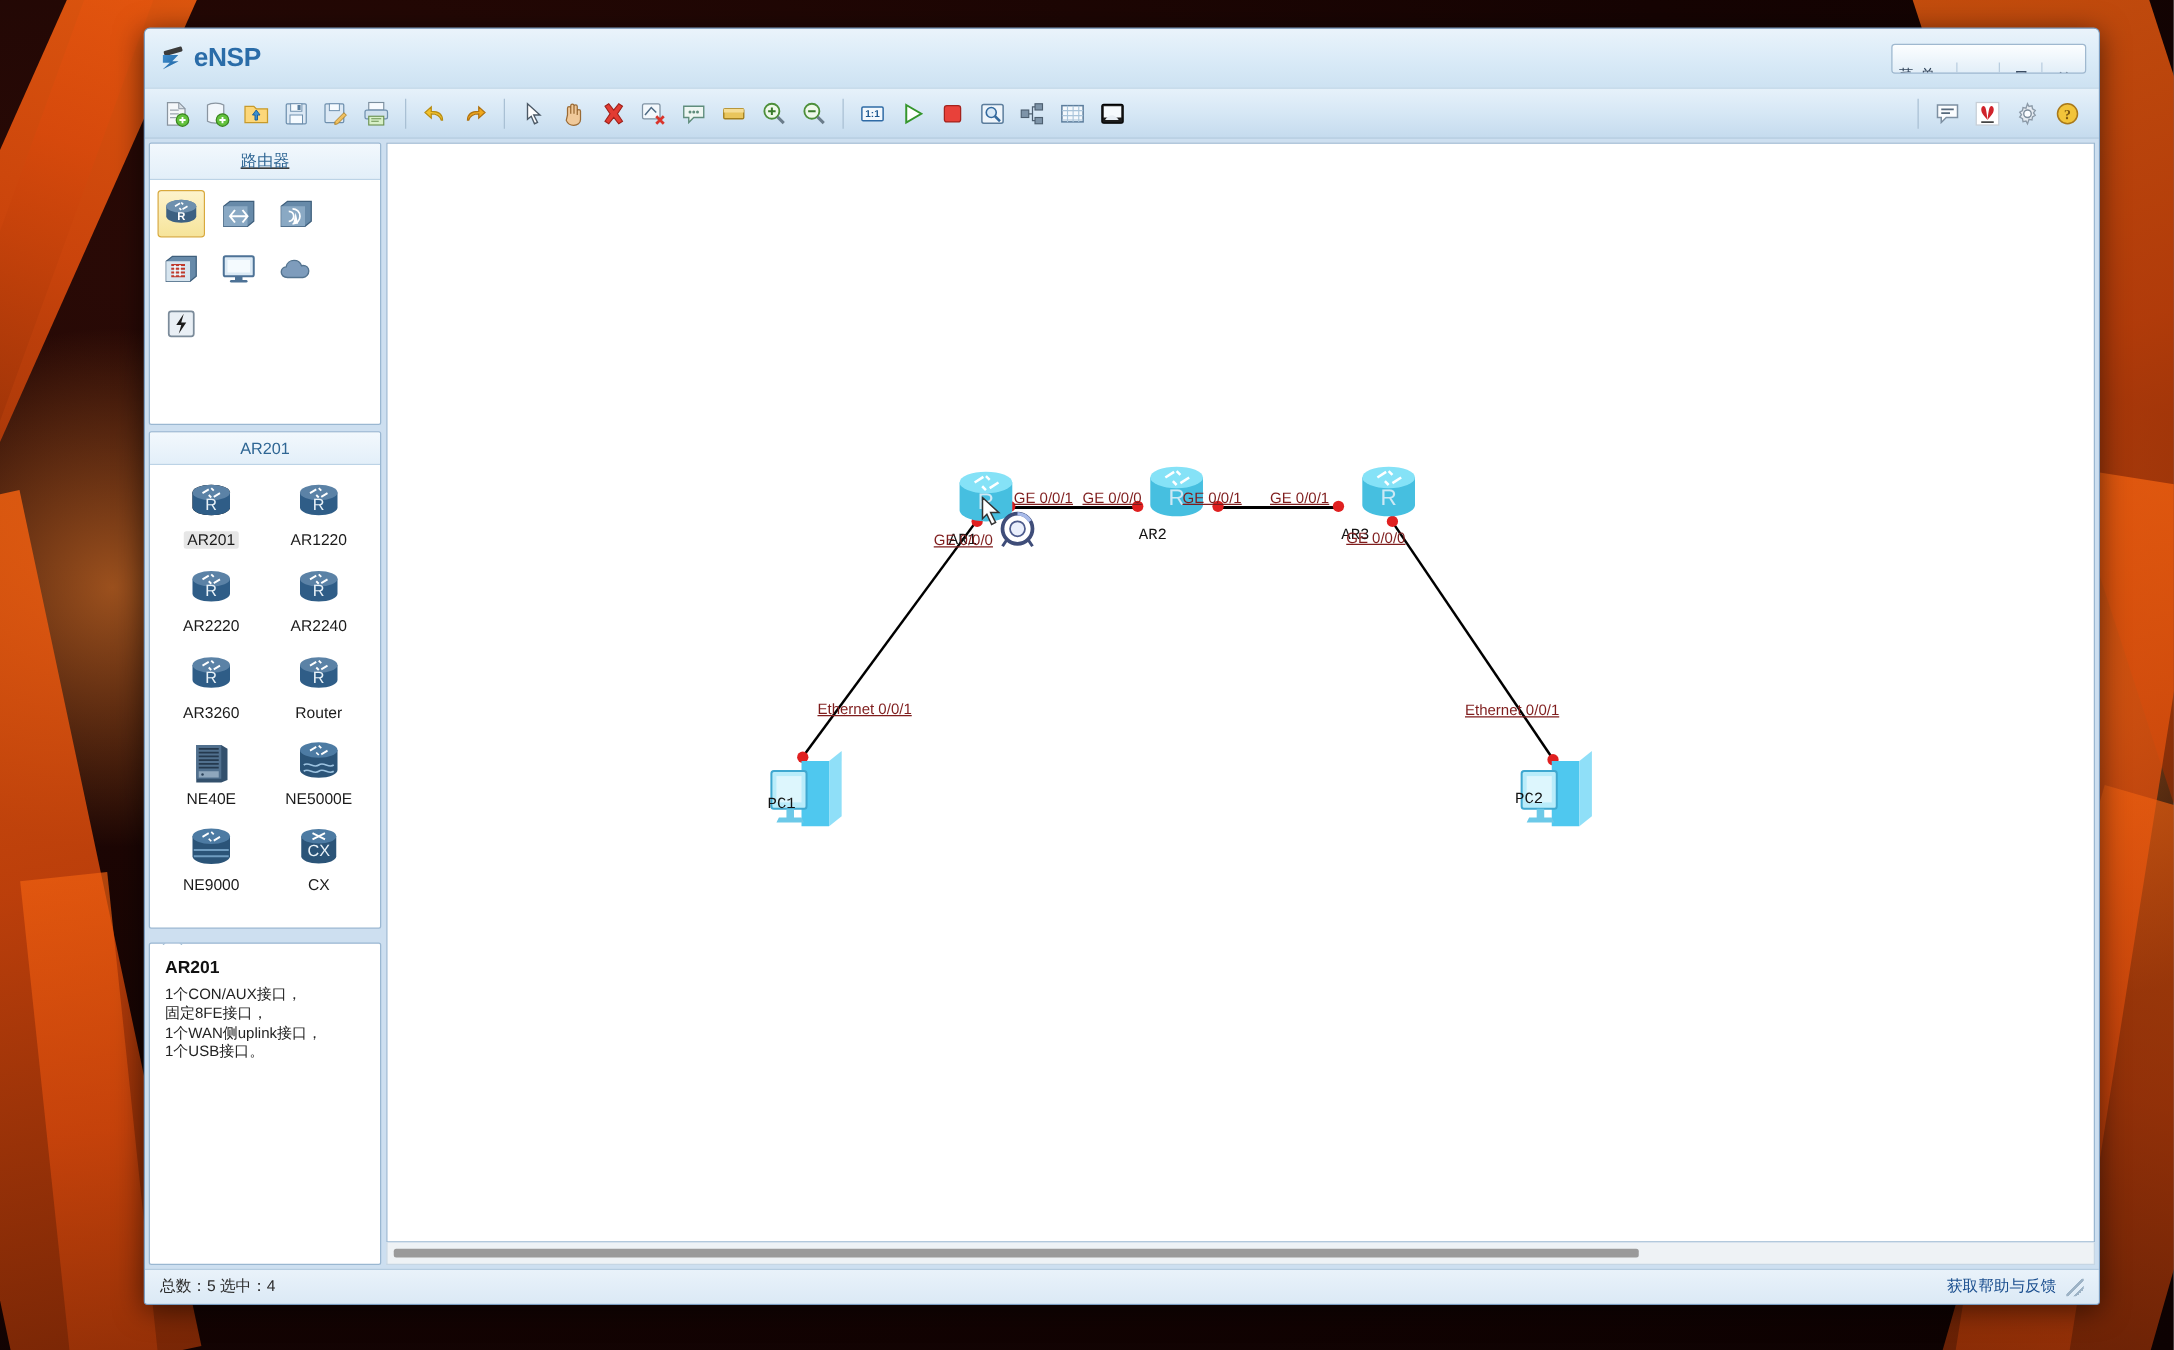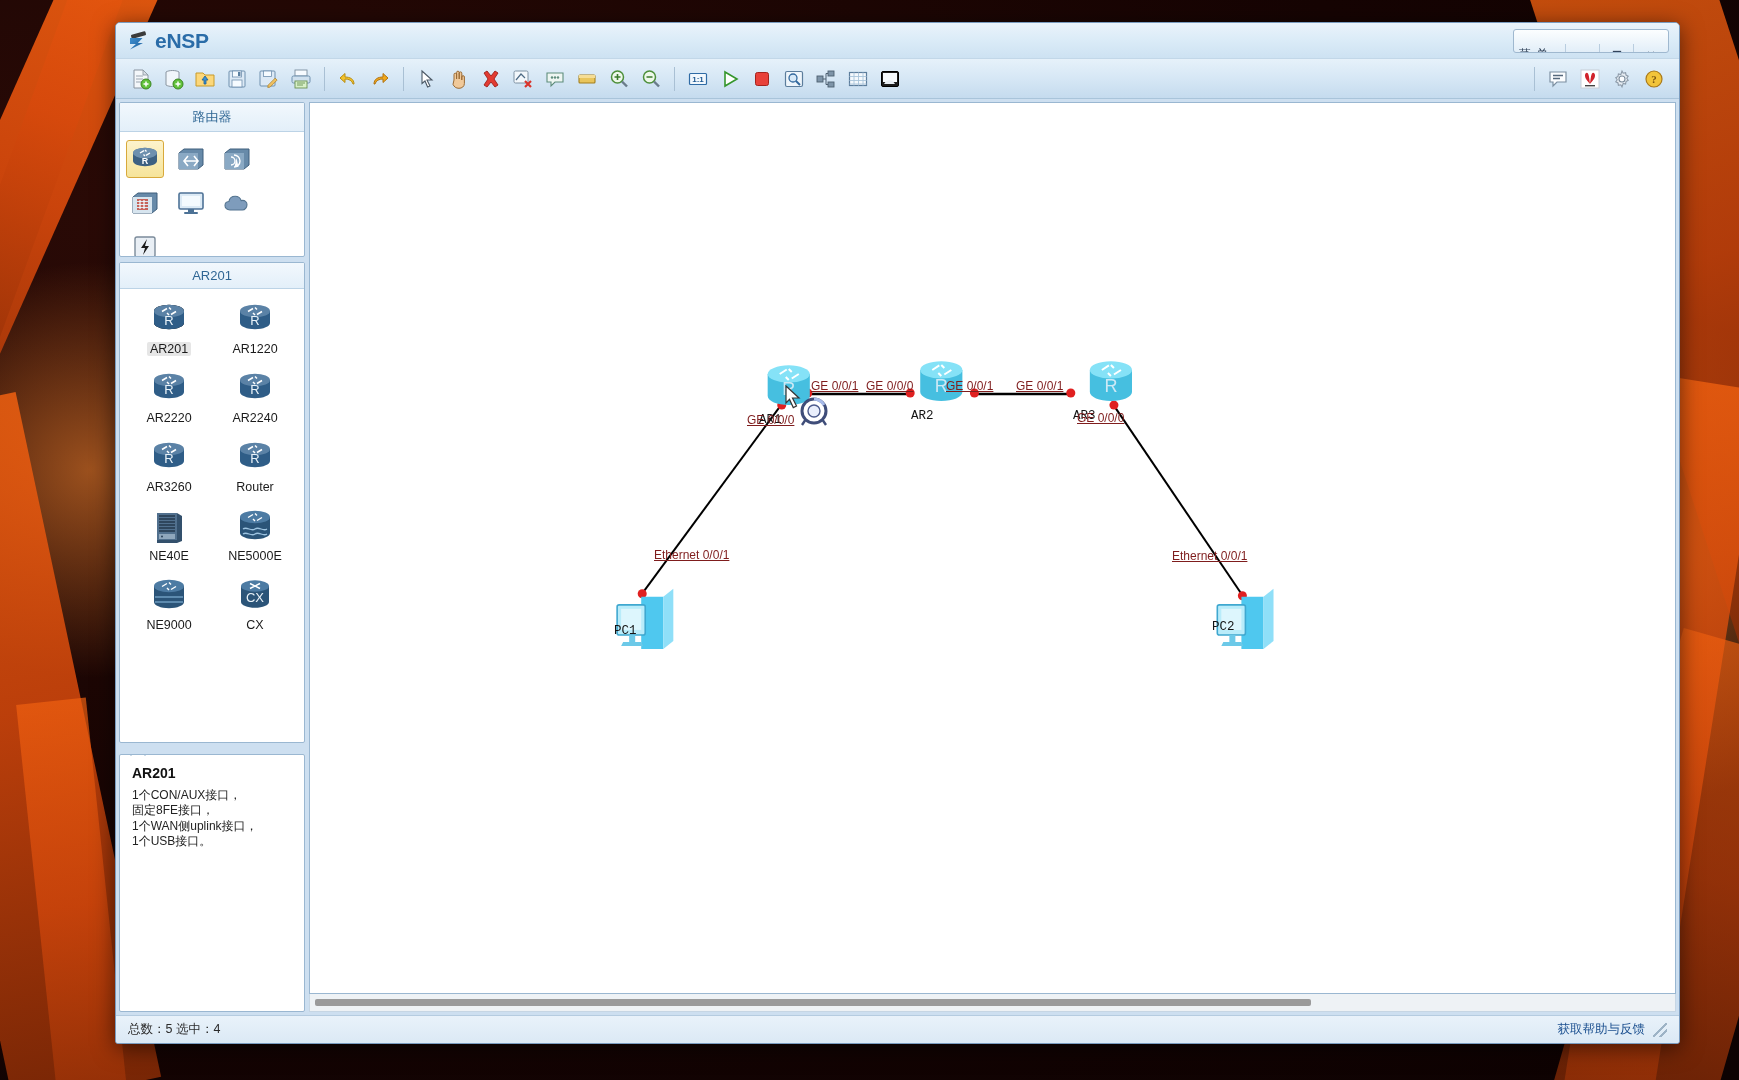--- a/index.html
+++ b/index.html
@@ -50,21 +50,21 @@
     border: 1px solid #7a9cc0;
     border-radius: 5px 5px 3px 3px;
     box-shadow: 0 4px 22px rgba(0,0,0,.55);
     display: flex;
     flex-direction: column;
     overflow: hidden;
   }
 
   
   #title-bar {
-    height: 36px;
+    height: 48px;
     background: linear-gradient(180deg, #eaf3fb 0%, #dcecf8 45%, #cde2f2 100%);
     position: relative;
     display: flex;
     align-items: center;
     flex: 0 0 auto;
     border-bottom: 1px solid #c2d7e8;
   }
   #brand {
     display: flex; align-items: center; gap: 5px;
     margin-left: 12px;
@@ -155,21 +155,21 @@
   }
   .panel-head {
     background: linear-gradient(180deg,#f2f8fd 0%,#e3eff9 100%);
     border-bottom: 1px solid #bcd3e6;
     text-align: center;
     font-size: 13px;
     color: #2f6694;
     padding: 5px 0;
     flex: 0 0 auto;
   }
-  #device-type-panel { height: 155px; }
+  #device-type-panel { height: 226px; text-decoration: underline; }
   .type-grid {
     display: flex; flex-wrap: wrap;
     padding: 8px 6px;
     gap: 6px 8px;
     align-content: flex-start;
   }
   .type-cell {
     width: 38px; height: 38px;
     display:flex; align-items:center; justify-content:center;
     border: 1px solid transparent; border-radius: 3px;

